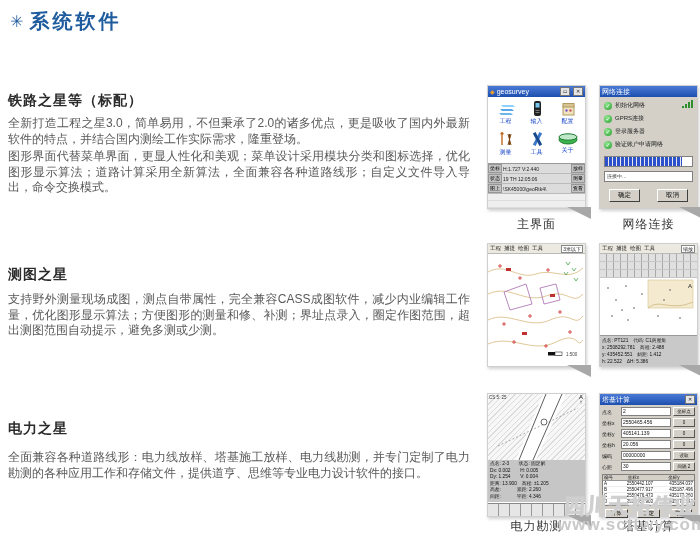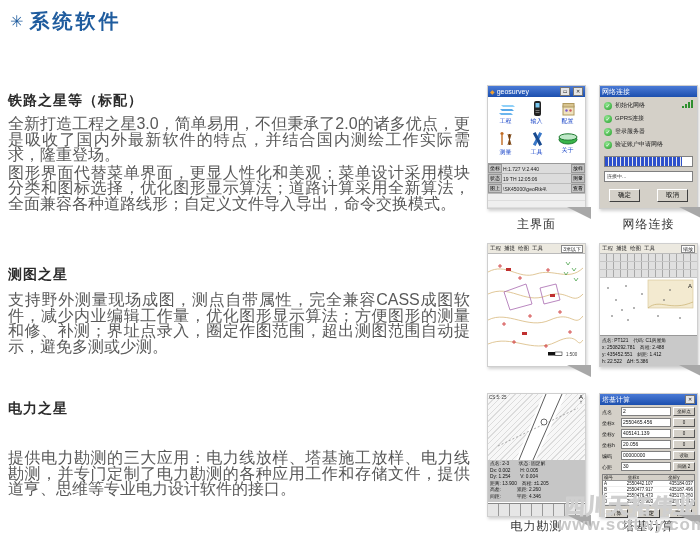--- a/index.html
+++ b/index.html
@@ -6,21 +6,21 @@
   .page{position:relative;width:700px;height:544px;background:#fff;overflow:hidden;
         font-family:"Liberation Sans","DejaVu Sans",sans-serif;}
   
   .hdr{position:absolute;top:8px;left:10px;display:flex;align-items:center;gap:6px;
        color:#1f5c9e;font-weight:bold;}
   .hdr .ic{font-size:16px;line-height:1;}
   .hdr .t{font-size:20px;letter-spacing:3px;}
   .intro{position:absolute;top:52px;left:8px;font-size:12px;color:#555;white-space:nowrap;}
   
   .sec-h{position:absolute;left:8px;font-size:14px;font-weight:bold;color:#2b2b2b;letter-spacing:1px;}
-  .sec-b{position:absolute;left:8px;width:462px;font-size:16px;color:#595959;line-height:15.5px;text-align:justify;}
+  .sec-b{position:absolute;left:8px;width:462px;font-size:12px;color:#595959;line-height:15.5px;text-align:justify;}
   .sec-b p{margin:0 0 2px 0;}
   
   .shot{position:absolute;width:97px;height:122px;background:#fff;border:1px solid #cfcfcf;
         box-shadow:1px 2px 3px rgba(0,0,0,.18);z-index:1;font-family:"Liberation Sans","DejaVu Sans",sans-serif;}
   .curl{position:absolute;right:-6px;bottom:-11px;width:0;height:0;
         border-left:24px solid transparent;border-top:12px solid #a8a8a8;}
   .cap{position:absolute;width:99px;text-align:center;font-size:12px;color:#333;letter-spacing:1px;z-index:2;}
   
   .tbar{height:11px;background:linear-gradient(180deg,#4a7ad6,#1c4fae);color:#fff;font-size:7px;
         display:flex;align-items:center;padding:0 2px;gap:2px;}
@@ -102,23 +102,23 @@
   <div class="sec-b" style="top:116px">
     <p>全新打造工程之星3.0，简单易用，不但秉承了2.0的诸多优点，更是吸收了国内外最新软件的特点，并结合国内测绘工作实际需求，隆重登场。</p>
     <p>图形界面代替菜单界面，更显人性化和美观；菜单设计采用模块分类和图标选择，优化图形显示算法；道路计算采用全新算法，全面兼容各种道路线形；自定义文件导入导出，命令交换模式。</p>
   </div>
 
   <div class="sec-h" style="top:266px">测图之星</div>
   <div class="sec-b" style="top:292px">
     <p>支持野外测量现场成图，测点自带属性，完全兼容CASS成图软件，减少内业编辑工作量，优化图形显示算法；方便图形的测量和修、补测；界址点录入，圈定作图范围，超出测图范围自动提示，避免多测或少测。</p>
   </div>
 
-  <div class="sec-h" style="top:400px">电力之星</div>
+  <div class="sec-h" style="top:420px">电力之星</div>
   <div class="sec-b" style="top:450px">
-    <p>提供电力勘测的三大应用：电力线放样、塔基施工放样、电力线勘测，并专门定制了电力勘测的各种应用工作和存储文件，提供道亨、思维等专业电力设计软件的接口。</p>
+    <p>全面兼容各种道路线形：电力线放样、塔基施工放样、电力线勘测，并专门定制了电力勘测的各种应用工作和存储文件，提供道亨、思维等专业电力设计软件的接口。</p>
   </div>
 
   <div class="shot" style="left:487px;top:85px">
     <div class="tbar">
       <span class="dm">◆</span>
       <span>geosurvey</span>
       <span class="sp"></span>
       <span class="sq">▭</span>
       <span class="sq">✕</span>
     </div>

